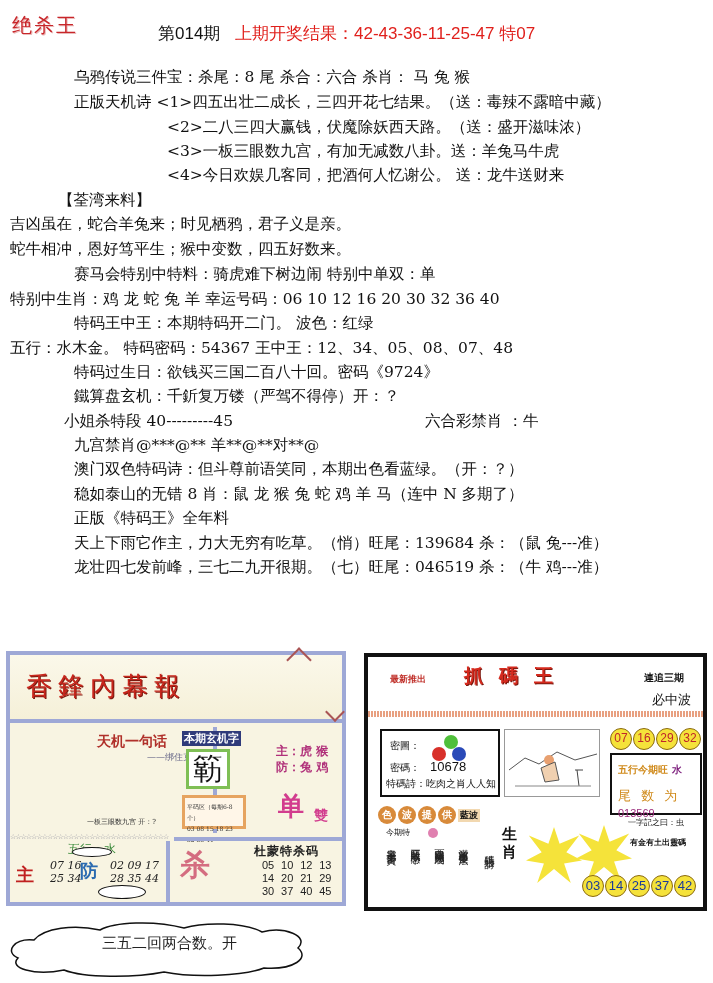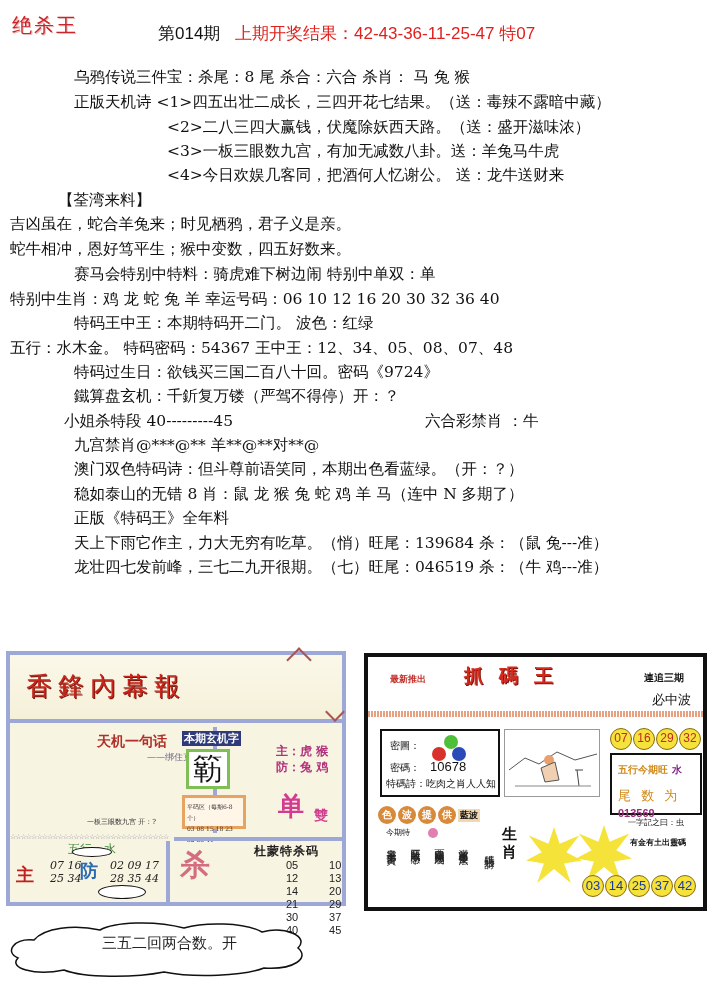--- a/index.html
+++ b/index.html
@@ -38,21 +38,21 @@
   .box3 .t { position: absolute; left: 58px; top: 0px; font-size: 12px; color: #3a8a3a; }
   .box3 .zhu { position: absolute; left: 6px; top: 22px; font-size: 18px; color: #c02020; font-weight: bold; }
   .box3 .fang { position: absolute; left: 70px; top: 18px; font-size: 18px; color: #2a6ab0; font-weight: bold; }
   .box3 .nums1 { position: absolute; left: 40px; top: 18px; font-size: 11px; color: #222; line-height: 13px; font-style: italic; }
   .box3 .nums2 { position: absolute; left: 100px; top: 18px; font-size: 11px; color: #222; line-height: 13px; font-style: italic; }
   .cloud-sm { position: absolute; background: #fff; border: 1.5px solid #111; border-radius: 50%; }
   .box4 { position: absolute; left: 164px; top: 182px; width: 172px; height: 66px; border-top: 4px solid #9ea8d6; }
   .box4 .kill { position: absolute; left: 6px; top: 4px; font-size: 30px; color: #c84060; opacity: 0.75; font-weight: bold; }
   .box4 .t { position: absolute; left: 80px; top: 2px; font-size: 12px; color: #222; font-weight: bold; letter-spacing: 1px; }
   .box4 .grid { position: absolute; left: 88px; top: 18px; font-family: "Liberation Sans", sans-serif; font-size: 11px; color: #222; line-height: 13px; }
-  .box4 .grid span { display: inline-block; width: 16px; margin-left: 24px; }
+  .box4 .grid span { display: inline-block; width: 16px; }
 
   
   .cloud { position: absolute; left: 4px; top: 918px; width: 310px; height: 58px; }
   .cloud svg { position: absolute; left: 0; top: 0; }
   .cloud .txt { position: absolute; left: 98px; top: 16px; font-size: 15px; color: #222; font-family: "DejaVu Sans", sans-serif; }
 
   
   .rpanel { position: absolute; left: 364px; top: 653px; width: 343px; height: 258px; border: 4px solid #111; background: #fff; }
   .rpanel .tagline { position: absolute; left: 22px; top: 16px; font-size: 9px; color: #c0302a; font-weight: bold; }
   .rpanel .title { position: absolute; left: 96px; top: 6px; font-size: 19px; color: #d52a1e; letter-spacing: 16px; font-weight: bold; text-shadow: 1px 1px 0 #7a1a10; }
@@ -67,21 +67,21 @@
   .ballset { position: absolute; left: 50px; top: 4px; }
   .ball { position: absolute; width: 14px; height: 14px; border-radius: 50%; }
   .rpanel .pic { position: absolute; left: 136px; top: 72px; width: 96px; height: 68px; border: 1px solid #999; background: #fff; }
   .rpanel .nums-top { position: absolute; left: 242px; top: 70px; }
   .yb { display: inline-block; width: 22px; height: 22px; border-radius: 50%; background: #f5e23a; border: 1.5px solid #8a6a10; font-family: "Liberation Sans", sans-serif; font-size: 12px; text-align: center; line-height: 19px; color: #c0262a; margin-right: 1px; }
   .yb.big { width: 22px; height: 22px; color: #1a3a9a; font-size: 13px; }
   .rpanel .wx { position: absolute; left: 242px; top: 96px; width: 92px; height: 62px; border: 2px solid #111; }
   .rpanel .wx .l1 { position: absolute; left: 6px; top: 8px; font-size: 10px; color: #d08a1a; font-weight: bold; }
   .rpanel .wx .l1 .v { color: #7a1a7a; margin-left: 4px; }
   .rpanel .wx .l2 { position: absolute; left: 6px; top: 32px; font-size: 13px; color: #d08a1a; letter-spacing: 3px; }
-  .rpanel .wx .l2 .v { color: #9a2a7a; font-family: "Liberation Sans", sans-serif; font-size: 11px; letter-spacing: 0; font-weight: bold; }
+  .rpanel .wx .l2 .v { color: #9a2a7a; font-family: "Liberation Sans", sans-serif; font-size: 11px; letter-spacing: 0; }
   .rpanel .sebo { position: absolute; left: 10px; top: 146px; }
   .sebo .c { display: inline-block; width: 18px; height: 18px; border-radius: 50%; background: #d88a3a; color: #fff; font-size: 10px; text-align: center; line-height: 18px; margin-right: 2px; font-weight: bold; }
   .sebo .tag { display: inline-block; font-size: 9px; color: #111; font-weight: bold; background: #f2d8b0; padding: 0 2px; }
   .rpanel .jqs { position: absolute; left: 18px; top: 170px; font-size: 8px; color: #111; }
   .rpanel .jqs .dot { display: inline-block; width: 10px; height: 10px; border-radius: 50%; background: #e080b0; margin-left: 18px; vertical-align: middle; }
   .vcol { position: absolute; writing-mode: vertical-rl; font-size: 10px; color: #222; letter-spacing: 1px; line-height: 10px; }
   .rpanel .sx { position: absolute; left: 134px; top: 168px; font-size: 15px; color: #111; font-weight: bold; line-height: 18px; width: 16px; }
   .burst { position: absolute; width: 56px; height: 56px; background: #f5e33a; clip-path: polygon(50% 0, 60% 30%, 95% 15%, 72% 45%, 100% 60%, 68% 65%, 80% 100%, 50% 75%, 20% 100%, 32% 65%, 0 60%, 28% 45%, 5% 15%, 40% 30%); }
   .rpanel .yz1 { position: absolute; left: 216px; top: 160px; font-size: 8px; color: #111; }
   .rpanel .yz2 { position: absolute; left: 220px; top: 180px; font-size: 8px; color: #111; font-weight: bold; }

